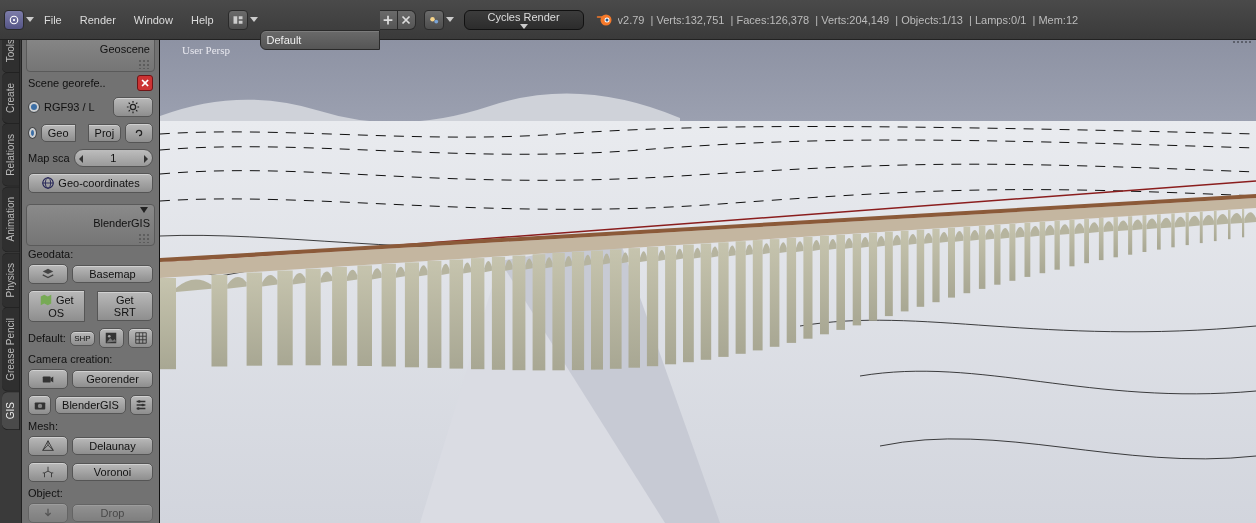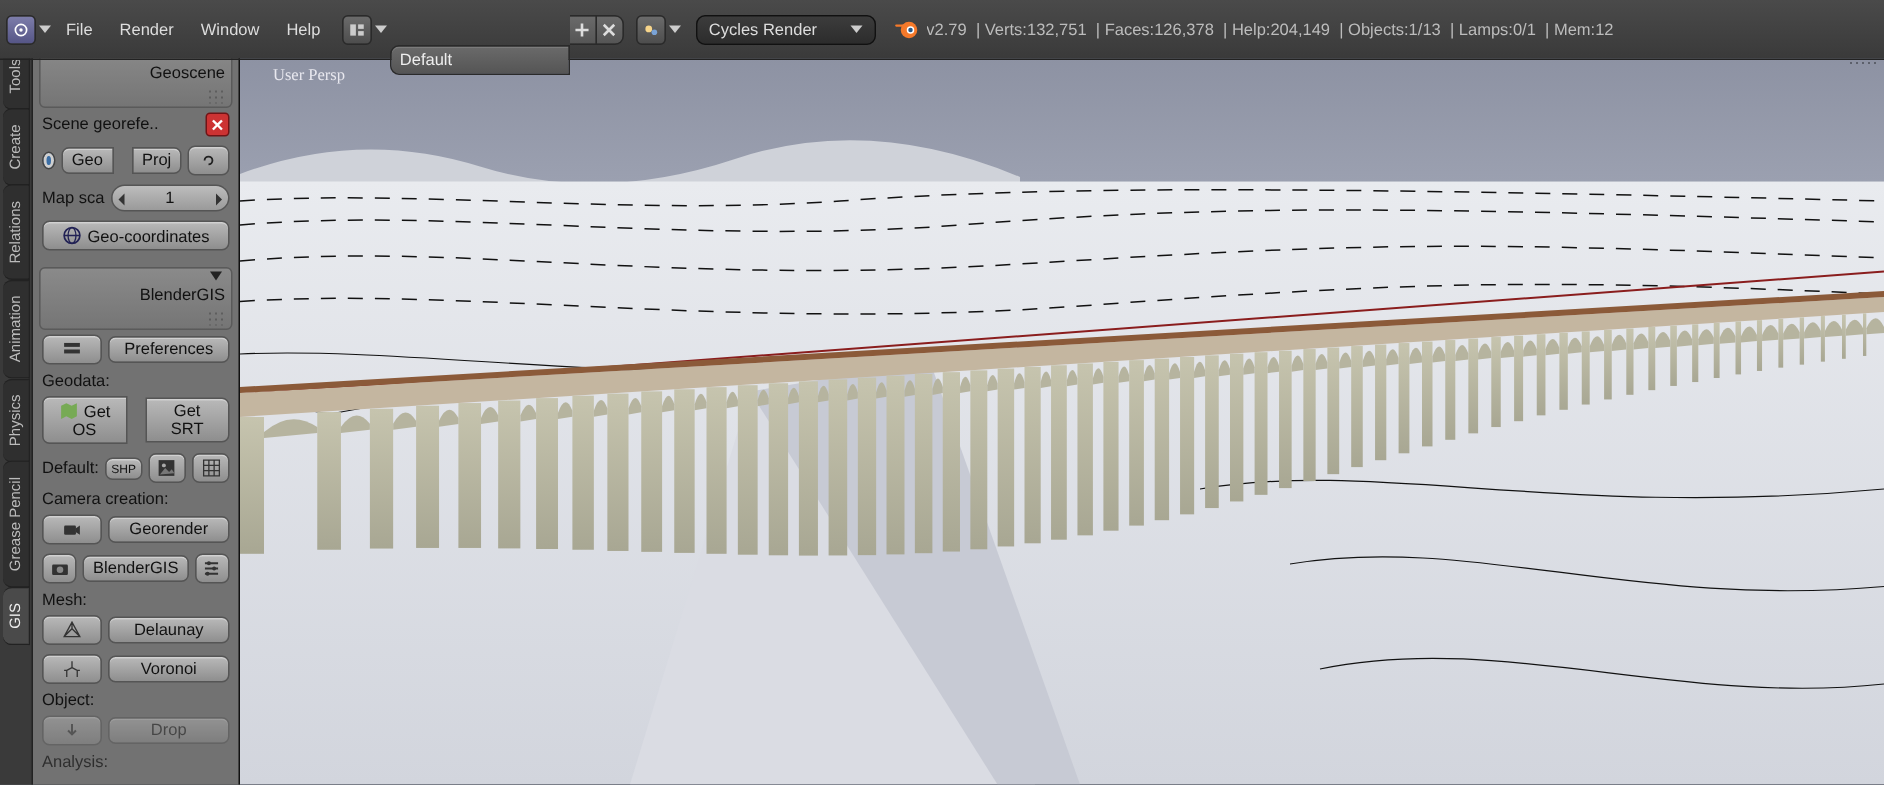--- a/index.html
+++ b/index.html
@@ -36,21 +36,21 @@
   border:1px solid #2a2a2a; border-left:0;
 }
 .hdr-group { display:flex; align-items:center; }
 .hdr-group .hdr-field { border-top-right-radius:0; border-bottom-right-radius:0;margin-top:40px; }
 .hdr-group .hdr-xbtn:first-of-type { border-radius:0; }
 .hdr-group .hdr-xbtn:last-of-type  { border-top-right-radius:6px; border-bottom-right-radius:6px; }
 .engine-select {
   height:20px; min-width:120px; border-radius:6px;
   background: linear-gradient(to bottom,#3c3c3c,#2c2c2c);
   border:1px solid #111; display:flex; align-items:center; justify-content:space-between;
-  padding:0 8px; color:#ddd;
+  padding:0 8px; color:#ddd;flex-direction:column;
 }
 .blender-logo { width:16px; height:16px; margin: 0 4px 0 10px; }
 .stats { color:#bcbcbc; white-space:nowrap; overflow:hidden; }
 
 
 .main {
   position:absolute; top:26px; left:0; right:0; bottom:0;
   display:flex;
 }
 .side-tabs {
@@ -203,21 +203,21 @@
     <circle cx="20" cy="16" r="11" fill="#f5792a"></circle>
     <circle cx="22" cy="16" r="5" fill="#fff"></circle>
     <circle cx="22" cy="16" r="3" fill="#265787"></circle>
     <path d="M3 10 L14 10" stroke="#f5792a" stroke-width="3" stroke-linecap="round"></path>
   </svg>
 
   <div class="stats">
     <span>v2.79</span>
     &nbsp;|&nbsp;<span>Verts:132,751</span>
     &nbsp;|&nbsp;<span>Faces:126,378</span>
-    &nbsp;|&nbsp;<span>Help:204,149</span>
+    &nbsp;|&nbsp;<span>Verts:204,149</span>
     &nbsp;|&nbsp;<span>Objects:1/13</span>
     &nbsp;|&nbsp;<span>Lamps:0/1</span>
     &nbsp;|&nbsp;<span>Mem:12</span>
   </div>
 </div>
 
 <div class="main">
 
   <div class="side-tabs">
     <div class="side-tab">Tools</div>
@@ -236,20 +236,30 @@
         <span class="tri"></span>
         <span>Geoscene</span>
         <span class="grip"></span>
       </div>
 
       <div class="panel-row">
         <label>Scene georefe..</label>
         <div class="red-x">✕</div>
       </div>
 
+      <div class="panel-row">
+        <span class="radio-dot"></span>
+        <label>RGF93 / L</label>
+        <div class="btn icon">
+          <svg class="mini-svg" viewBox="0 0 16 16">
+              <circle cx="8" cy="8" r="3" fill="none" stroke="#222" stroke-width="1.4"></circle>
+              <path d="M8 1v2M8 13v2M1 8h2M13 8h2M3 3l1.5 1.5M11.5 11.5L13 13M13 3l-1.5 1.5M4.5 11.5L3 13" stroke="#222" stroke-width="1.4"></path>
+            </svg>
+        </div>
+      </div>
 
       <div class="panel-row">
         <span class="radio-dot"></span>
         <div class="btn-row" style="flex:1">
           <div class="btn half">Geo</div>
           <div class="btn half">Proj</div>
         </div>
         <div class="btn icon">
           <svg class="mini-svg" viewBox="0 0 16 16">
               <path d="M5 8a3 3 0 013-3h0a3 3 0 013 3 3 3 0 01-3 3" fill="none" stroke="#222" stroke-width="1.4"></path>
@@ -276,31 +286,31 @@
       </div>
     </div>
 
     <div class="panel-section">
       <div class="panel-header">
         <span class="tri"></span>
         <span>BlenderGIS</span>
         <span class="grip"></span>
       </div>
 
-      <div class="panel-row">
-        <div class="btn icon">
-          <svg class="mini-svg" viewBox="0 0 16 16">
-              <rect x="2" y="3" width="12" height="3" fill="#333"></rect>
-              <rect x="2" y="8" width="12" height="3" fill="#333"></rect>
-            </svg>
-        </div>
-        <div class="btn block" style="flex:1">Preferences</div>
-      </div>
 
       <div class="small-label">Geodata:</div>
+      <div class="panel-row">
+        <div class="btn icon">
+          <svg class="mini-svg" viewBox="0 0 16 16">
+              <path d="M8 2l6 3-6 3-6-3z" fill="#444"></path>
+              <path d="M2 9l6 3 6-3" fill="none" stroke="#444" stroke-width="1.5"></path>
+            </svg>
+        </div>
+        <div class="btn block" style="flex:1">Basemap</div>
+      </div>
       <div class="panel-row btn-row">
         <div class="btn half">
           <svg class="mini-svg" style="vertical-align:-3px" viewBox="0 0 16 16">
               <path d="M2 4l4-2 4 2 4-2v10l-4 2-4-2-4 2z" fill="#7a5"></path>
             </svg>
           <span>Get OS</span>
         </div>
         <div class="btn half">Get SRT</div>
       </div>
 

